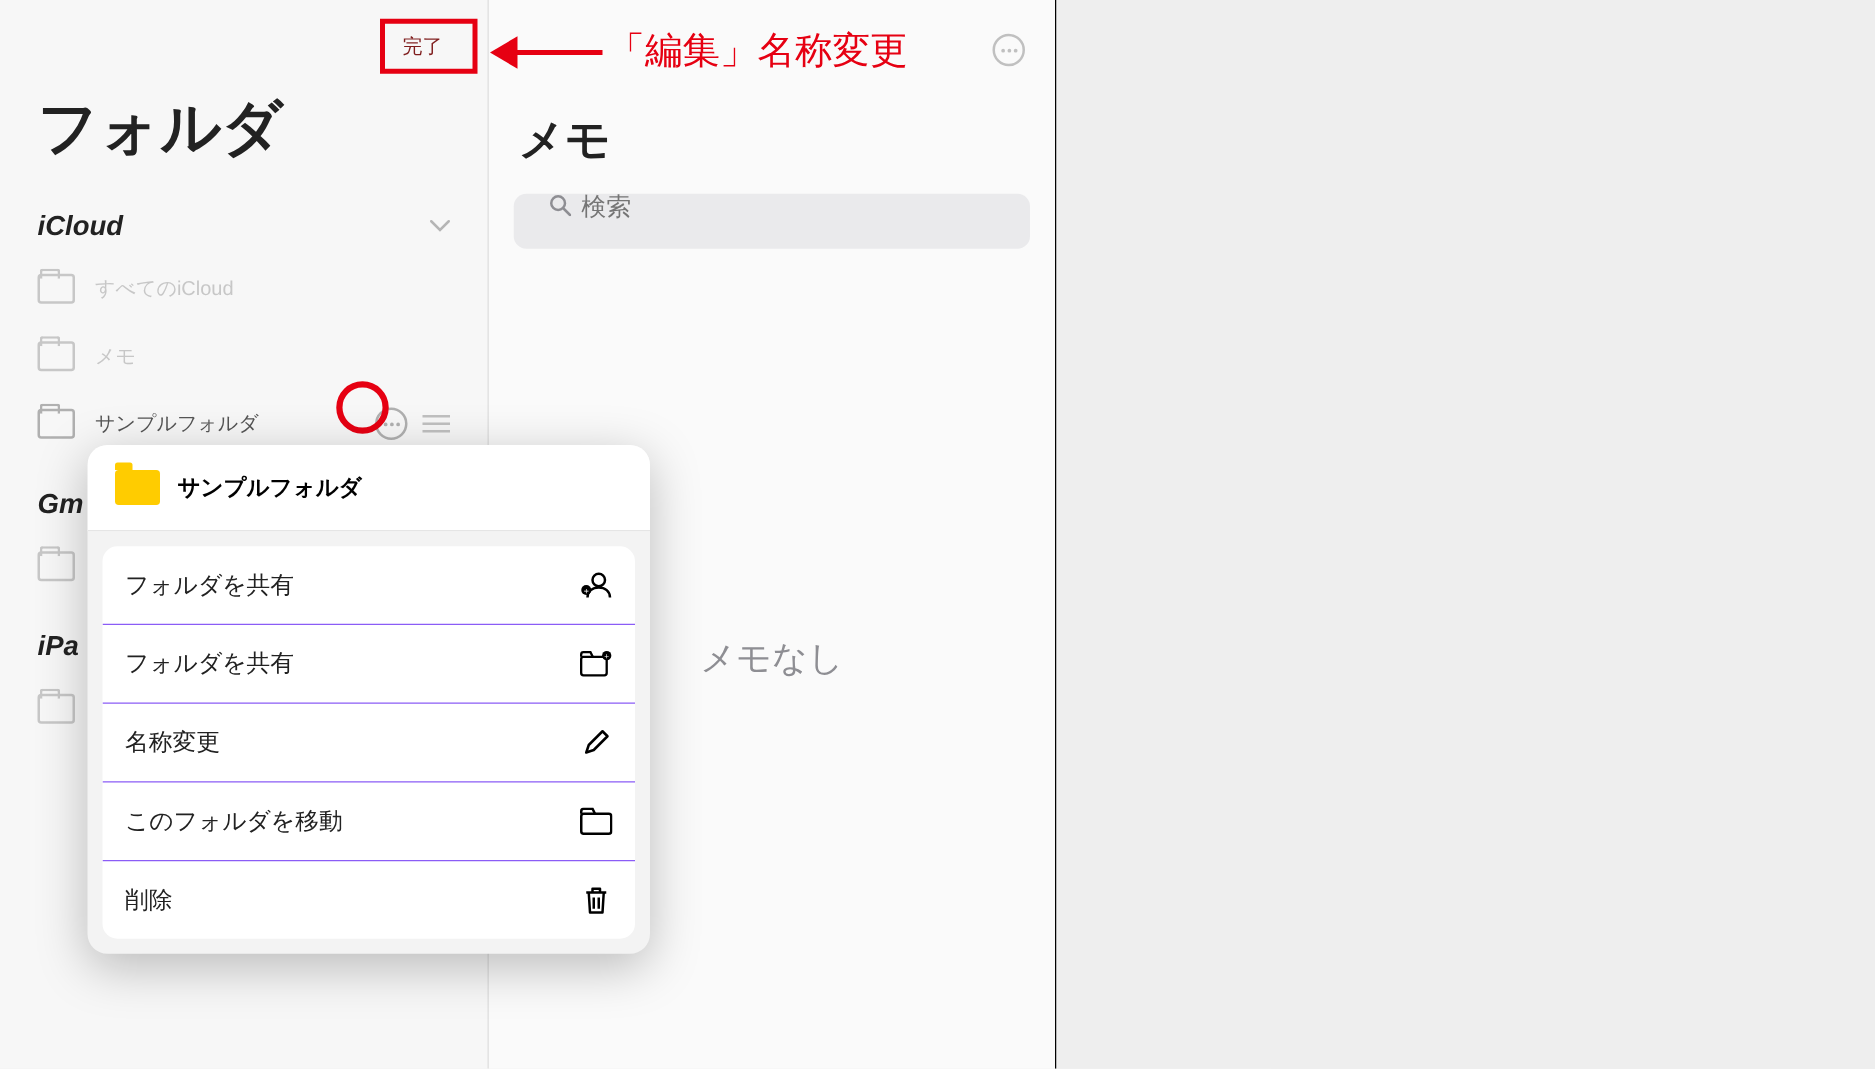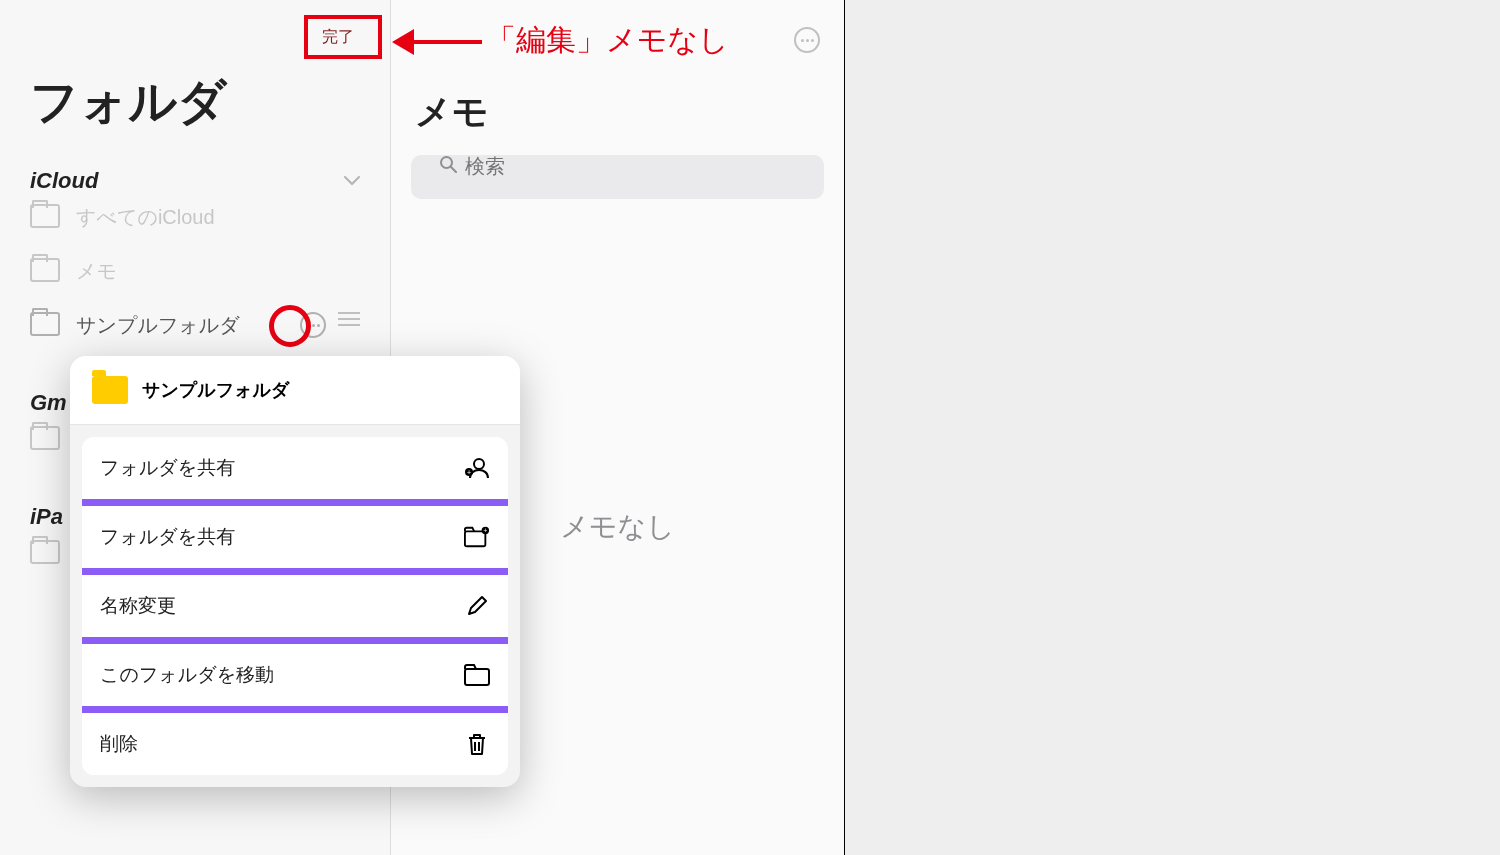--- a/index.html
+++ b/index.html
@@ -12,21 +12,21 @@
 .annot { position: absolute; left: 392px; top: 20px; display: flex; align-items: center; }
 .annot .arrow { width: 90px; height: 40px; position: relative; }
 .annot .arrow .line { position: absolute; top: 19px; left: 15px; width: 75px; height: 4px; background: #e60012; }
 .annot .arrow .head { position: absolute; top: 8px; left: 0; width: 0; height: 0; border-right: 22px solid #e60012; border-top: 13px solid transparent; border-bottom: 13px solid transparent; }
 .annot .text { color: #e60012; font-size: 30px; font-weight: 500; margin-left: 4px; }
 .sb-title { font-size: 48px; font-weight: 700; color: #222; padding: 50px 0 24px 30px; }
 .section { padding: 0 30px; }
 .section-head { display: flex; align-items: center; justify-content: space-between; padding: 10px 0 10px 0; font-style: italic; }
 .section-head .label { font-size: 22px; font-weight: 600; color: #222; }
 .chev { color: #b5b5b5; }
-.folder-row { display: flex; height: 54px; padding: 0; color: #c7c7c7; font-size: 20px; }
+.folder-row { display: flex; align-items: center; height: 54px; padding: 0; color: #c7c7c7; font-size: 16px; }
 .folder-row .ficon { width: 30px; height: 24px; border: 2px solid #c7c7c7; border-radius: 3px; position: relative; margin-right: 16px; }
 .folder-row .ficon::before { content: ""; position: absolute; top: -6px; left: 0; width: 12px; height: 6px; border: 2px solid #c7c7c7; border-bottom: none; border-radius: 2px 2px 0 0; }
 .folder-row.active { color: #555; }
 .folder-row.active .ficon { border-color: #b0b0b0; }
 .folder-row.active .ficon::before { border-color: #b0b0b0; }
 .folder-row .spacer { flex: 1; }
 .more-circle { width: 26px; height: 26px; border: 2px solid #b0b0b0; border-radius: 50%; display: flex; align-items: center; justify-content: center; margin-right: 12px; }
 .more-circle .dots { display: flex; gap: 2px; }
 .more-circle .dots span { width: 3px; height: 3px; background: #b0b0b0; border-radius: 50%; }
 .red-ring { position: absolute; left: 269px; top: 305px; width: 42px; height: 42px; border: 5px solid #e60012; border-radius: 50%; pointer-events: none; }
@@ -42,21 +42,21 @@
 .search .sicon { color: #8e8e93; margin-right: 8px; }
 .search input { border: none; background: transparent; font-size: 20px; color: #8e8e93; outline: none; flex: 1; }
 .empty { flex: 1; display: flex; align-items: center; justify-content: center; color: #8e8e93; font-size: 28px; }
 .popup { position: absolute; left: 70px; top: 356px; width: 450px; background: #f3f3f3; border-radius: 16px; box-shadow: 0 10px 40px rgba(0,0,0,.25); overflow: hidden; }
 .popup-head { display: flex; align-items: center; padding: 20px 22px; background: #fff; border-bottom: 1px solid #e5e5e5; }
 .popup-head .yfolder { width: 36px; height: 28px; background: #ffcc00; border-radius: 3px; position: relative; margin-right: 14px; }
 .popup-head .yfolder::before { content: ""; position: absolute; top: -6px; left: 0; width: 14px; height: 6px; background: #ffcc00; border-radius: 2px 2px 0 0; }
 .popup-head .ptitle { font-size: 18px; font-weight: 600; }
 .popup-body { padding: 12px; }
 .menu { background: #fff; border-radius: 12px; overflow: hidden; }
-.menu-item { display: flex; align-items: center; justify-content: space-between; padding: 18px 18px; font-size: 19px; color: #222; border-bottom: 7px solid #8b5cf6; cursor: pointer; }
+.menu-item { display: flex; align-items: center; justify-content: space-between; padding: 18px 18px; font-size: 19px; color: #222; border-bottom: 1px solid #8b5cf6; cursor: pointer; }
 .menu-item:last-child { border-bottom: none; }
 .menu-item .micon { width: 26px; height: 26px; display: flex; align-items: center; justify-content: center; }
 .right-bg { position: absolute; left: 846px; top: 0; width: 654px; height: 855px; background: #eeeeee; }
 svg { display: block; }
 </style>
 </head>
 <body>
 
 <div class="right-bg"></div>
 
@@ -152,21 +152,21 @@
   <button class="done-btn">完了</button>
   <div class="done-box"></div>
 
   <div class="red-ring"></div>
 
   <div class="annot">
     <div class="arrow">
         <div class="head"></div>
         <div class="line"></div>
       </div>
-    <div class="text">「編集」メモなし</div>
+    <div class="text">「編集」名称変更</div>
   </div>
 
   <div class="popup">
     <div class="popup-head">
       <span class="yfolder"></span>
       <span class="ptitle">サンプルフォルダ</span>
     </div>
     <div class="popup-body">
       <div class="menu">
         <div class="menu-item">

